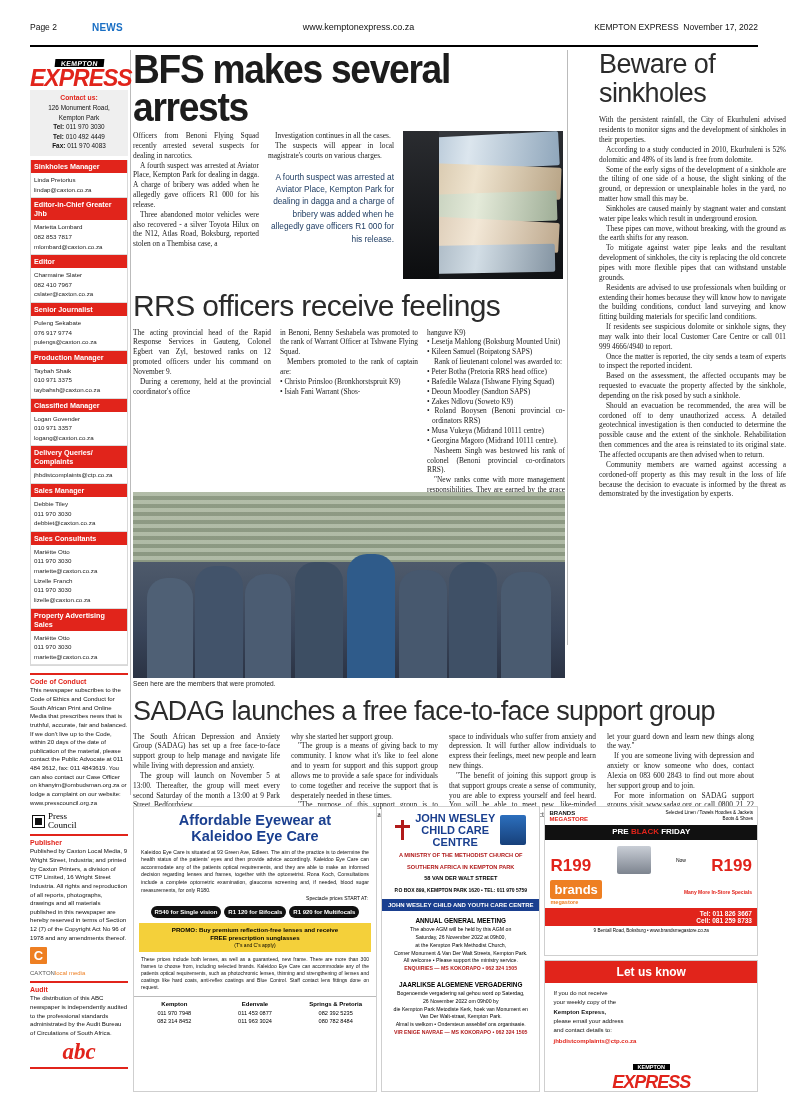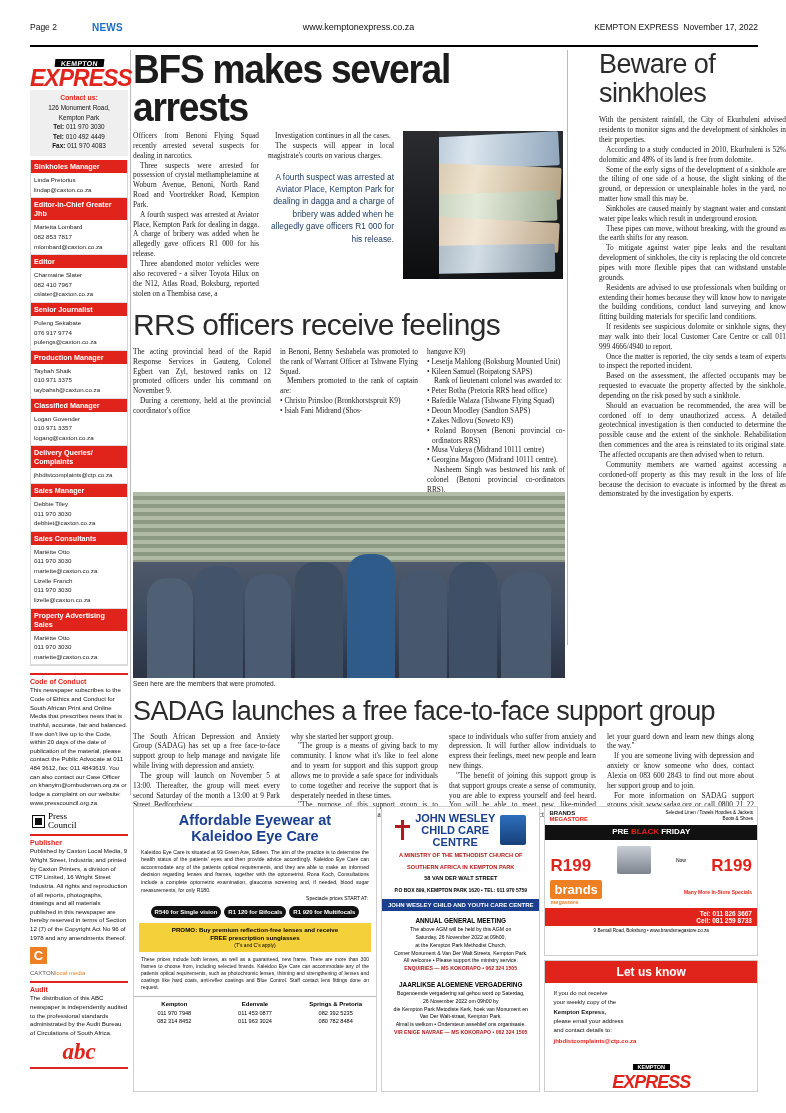--- a/index.html
+++ b/index.html
@@ -334,21 +334,20 @@
     <div class="abc">abc</div>
     <div class="sb-endrule"></div>
   </div>
 
   <div class="mainzone">
 
     <h1 class="hl-bfs">BFS makes several arrests</h1>
     <div class="cols">
       <div class="col" style="width:126px;" id="bfs-col1">
           <p class="first">Officers from Benoni Flying Squad recently arrested several suspects for dealing in narcotics.</p>
-          <p class="">Three suspects were arrested for possession of crystal methamphetamine at Woburn Avenue, Benoni, North Rand Road and Voortrekker Road, Kempton Park.</p>
           <p class="">A fourth suspect was arrested at Aviator Place, Kempton Park for dealing in dagga. A charge of bribery was added when he allegedly gave officers R1 000 for his release.</p>
           <p class="">Three abandoned motor vehicles were also recovered - a silver Toyota Hilux on the N12, Atlas Road, Boksburg, reported stolen on a Thembisa case, a</p>
         </div>
       <div class="col" style="width:126px;">
         <div id="bfs-col2">
             <p class="">Investigation continues in all the cases.</p>
             <p class="">The suspects will appear in local magistrate's courts on various charges.</p>
           </div>
         <div class="pullquote">A fourth suspect was arrested at Aviator Place, Kempton Park for dealing in dagga and a charge of bribery was added when he allegedly gave officers R1 000 for his release.</div>
       </div>
@@ -368,21 +367,21 @@
     <h2 class="hl-plain" style="margin-top:12px;">RRS officers receive feelings</h2>
     <div class="cols" style="margin-top:6px;">
       <div class="col" style="width:138px;" id="rrs-col1">
           <p class="first">The acting provincial head of the Rapid Response Services in Gauteng, Colonel Egbert van Zyl, bestowed ranks on 12 promoted officers under his command on November 9.</p>
           <p class="">During a ceremony, held at the provincial coordinator's office</p>
         </div>
       <div class="col" style="width:138px;" id="rrs-col2">
           <p class="first">in Benoni, Benny Seshabela was promoted to the rank of Warrant Officer at Tshwane Flying Squad.</p>
           <p class="">Members promoted to the rank of captain are:</p>
           <p class=" bullet">• Christo Prinsloo (Bronkhorstspruit K9)</p>
-          <p class=" bullet">• Isiah Fani Midrand (Shos-</p>
+          <p class=" bullet">• Isiah Fani Warrant (Shos-</p>
         </div>
       <div class="col" style="width:138px;" id="rrs-col3">
           <p class="first">hanguve K9)</p>
           <p class=" bullet">• Lesetja Mahlong (Boksburg Mounted Unit)</p>
           <p class=" bullet">• Kileen Samuel (Boipatong SAPS)</p>
           <p class="">Rank of lieutenant colonel was awarded to:</p>
           <p class=" bullet">• Peter Botha (Pretoria RRS head office)</p>
           <p class=" bullet">• Bafedile Walaza (Tshwane Flying Squad)</p>
           <p class=" bullet">• Deoun Moodley (Sandton SAPS)</p>
           <p class=" bullet">• Zakes Ndlovu (Soweto K9)</p>

